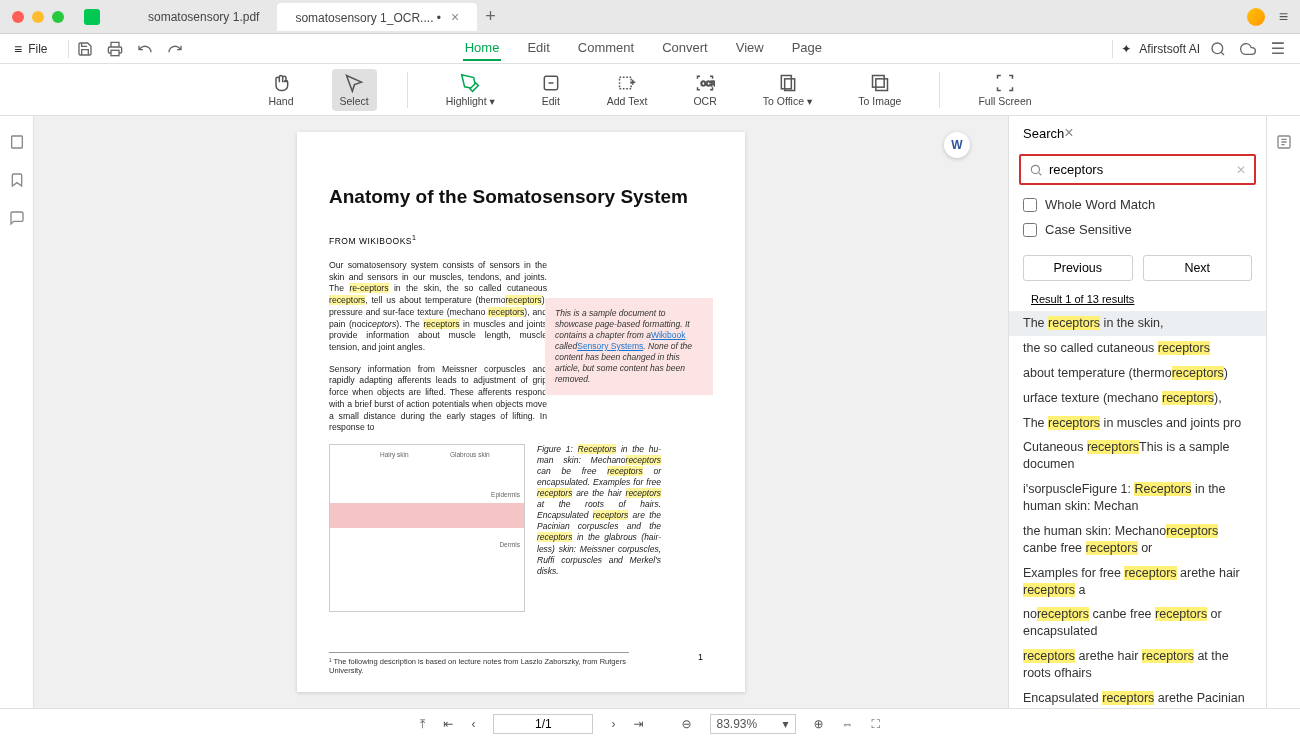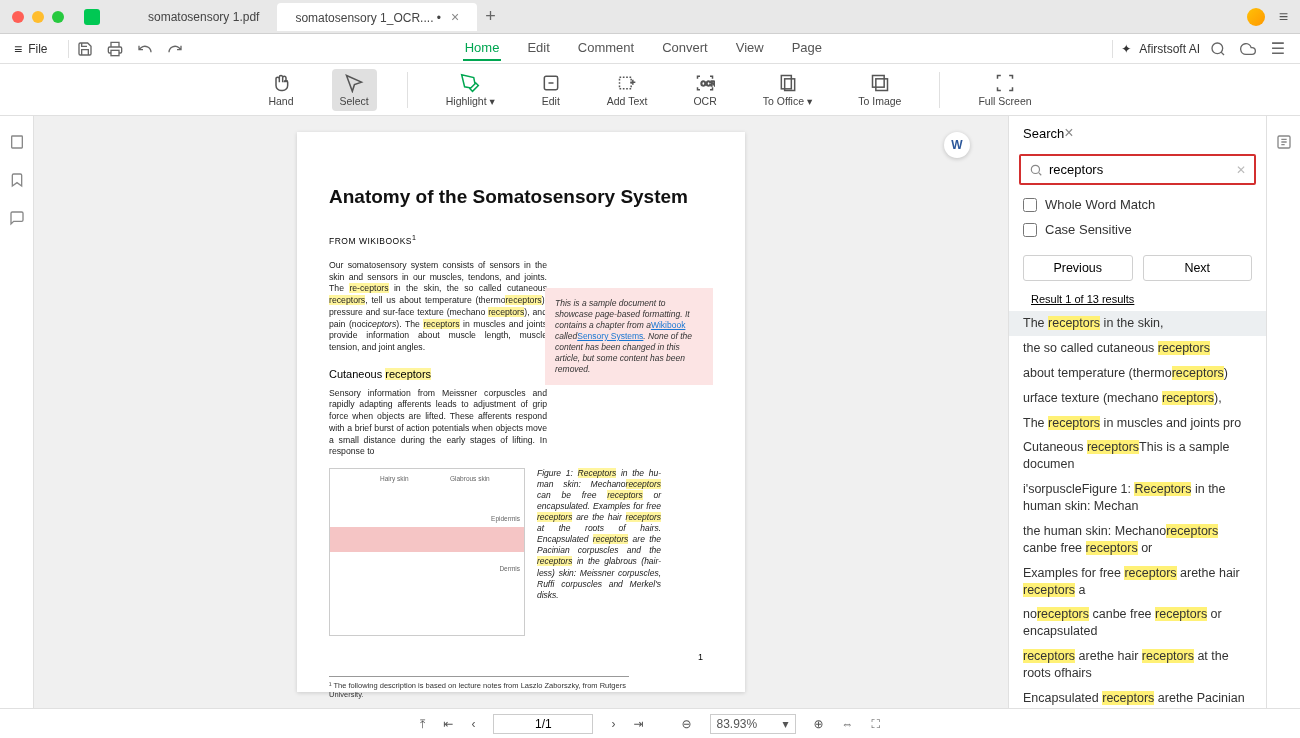--- a/index.html
+++ b/index.html
@@ -43,21 +43,21 @@
 
 .content-area { position: absolute; top: 116px; bottom: 30px; left: 0; right: 0; display: flex; background: #f0f0f0; }
 .left-sidebar { width: 34px; background: #fff; border-right: 1px solid #e0e0e0; display: flex; flex-direction: column; align-items: center; padding-top: 18px; gap: 22px; }
 .ls-icon { width: 16px; height: 16px; color: #888; }
 
 .doc-viewport { flex: 1; overflow: auto; display: flex; justify-content: center; padding: 16px 0; position: relative; }
 .page { width: 448px; min-height: 560px; background: #fff; box-shadow: 0 1px 4px rgba(0,0,0,0.15); padding: 54px 32px 30px; position: relative; }
 .page-title { font-size: 19px; font-weight: 600; color: #111; margin-bottom: 26px; }
 .from-wiki { font-size: 8.5px; font-variant: small-caps; letter-spacing: 0.5px; margin-bottom: 14px; }
 .body-text { font-size: 8.7px; line-height: 1.35; text-align: justify; color: #222; margin-bottom: 10px; width: 218px; }
-.note-box { position: absolute; right: 32px; top: 156px; width: 168px; background: #fce4e4; padding: 10px; font-size: 8.5px; font-style: italic; line-height: 1.3; color: #333; }
+.note-box { position: absolute; right: 32px; top: 166px; width: 168px; background: #fce4e4; padding: 10px; font-size: 8.5px; font-style: italic; line-height: 1.3; color: #333; }
 .link { color: #1976d2; text-decoration: underline; font-style: normal; }
 .hl { background: #fff59d; }
 .section-h { font-size: 11px; font-weight: 500; margin: 14px 0 8px; }
 .fig-area { display: flex; gap: 12px; margin-top: 8px; }
 .fig-img { width: 196px; height: 168px; border: 1px solid #ccc; background: linear-gradient(to bottom, #fff 0%, #fff 35%, #f5c5c5 35%, #f5c5c5 50%, #fff 50%); position: relative; font-size: 7px; color: #666;}
 .fig-caption { width: 124px; font-size: 8.5px; font-style: italic; line-height: 1.3; text-align: justify; color: #222; }
 .footnote { font-size: 7.5px; color: #333; margin-top: 40px; border-top: 0.5px solid #999; padding-top: 4px; width: 300px;}
 .page-num { position: absolute; bottom: 30px; right: 42px; font-size: 9px; }
 .word-badge { position: absolute; top: 16px; right: 38px; width: 26px; height: 26px; border-radius: 50%; background: #fff; box-shadow: 0 1px 4px rgba(0,0,0,0.2); display: flex; align-items: center; justify-content: center; font-size: 12px; font-weight: bold; color: #2b579a; }
 
@@ -272,21 +272,20 @@
     <div class="word-badge">W</div>
     <div class="page">
       <div class="page-title">Anatomy of the Somatosensory System</div>
       <div class="from-wiki"><span>FROM WIKIBOOKS</span><sup>1</sup></div>
       <div class="body-text">
         <span>Our somatosensory system consists of sensors in the skin and sensors in our muscles, tendons, and joints. The </span><span class="hl">re-</span><span class="hl">ceptors</span><span> in the skin, the so called cutaneous </span><span class="hl">receptors</span><span>, tell us about temperature (thermo</span><span class="hl">receptors</span><span>), pressure and sur-face texture (mechano </span><span class="hl">receptors</span><span>), and pain (noci</span><i><span>ceptors</span></i><span>). The </span><span class="hl">receptors</span><span> in muscles and joints provide information about muscle length, muscle tension, and joint angles.</span>
       </div>
       <div class="note-box">
         <span>This is a sample document to showcase page-based formatting. It contains a chapter from a</span><a class="link">Wikibook</a><span> called</span><a class="link">Sensory Systems</a><span>. None of the content has been changed in this article, but some content has been removed.</span>
       </div>
-      <div class="section-h"><span>Cutaneous </span><span class="hl">receptors</span></div>
       <div class="body-text">Sensory information from Meissner corpuscles and rapidly adapting afferents leads to adjustment of grip force when objects are lifted. These afferents respond with a brief burst of action potentials when objects move a small distance during the early stages of lifting. In response to</div>
       <div class="fig-area">
         <div class="fig-img">
           <div style="position:absolute;top:6px;left:50px;font-size:6.5px">Hairy skin</div>
           <div style="position:absolute;top:6px;left:120px;font-size:6.5px">Glabrous skin</div>
           <div style="position:absolute;top:46px;right:4px;font-size:6.5px">Epidermis</div>
           <div style="position:absolute;top:96px;right:4px;font-size:6.5px">Dermis</div>
         </div>
         <div class="fig-caption">
           <i><span>Figure 1: </span></i><span class="hl">Receptors</span><i><span> in the hu-man skin: Mechano</span></i><span class="hl">receptors</span><i><span> can be free </span></i><span class="hl">receptors</span><i><span> or encapsulated. Examples for free </span></i><span class="hl">receptors</span><i><span> are the hair </span></i><span class="hl">receptors</span><i><span> at the roots of hairs. Encapsulated </span></i><span class="hl">receptors</span><i><span> are the Pacinian corpuscles and the </span></i><span class="hl">receptors</span><i><span> in the glabrous (hair-less) skin: Meissner corpuscles, Ruffi corpuscles and Merkel's disks.</span></i>

